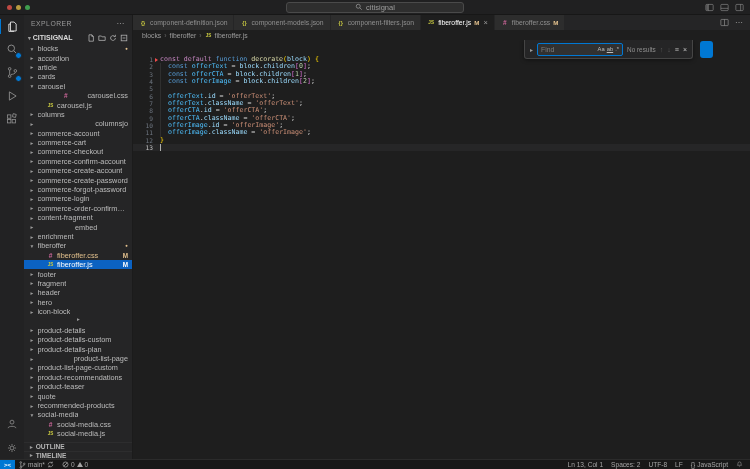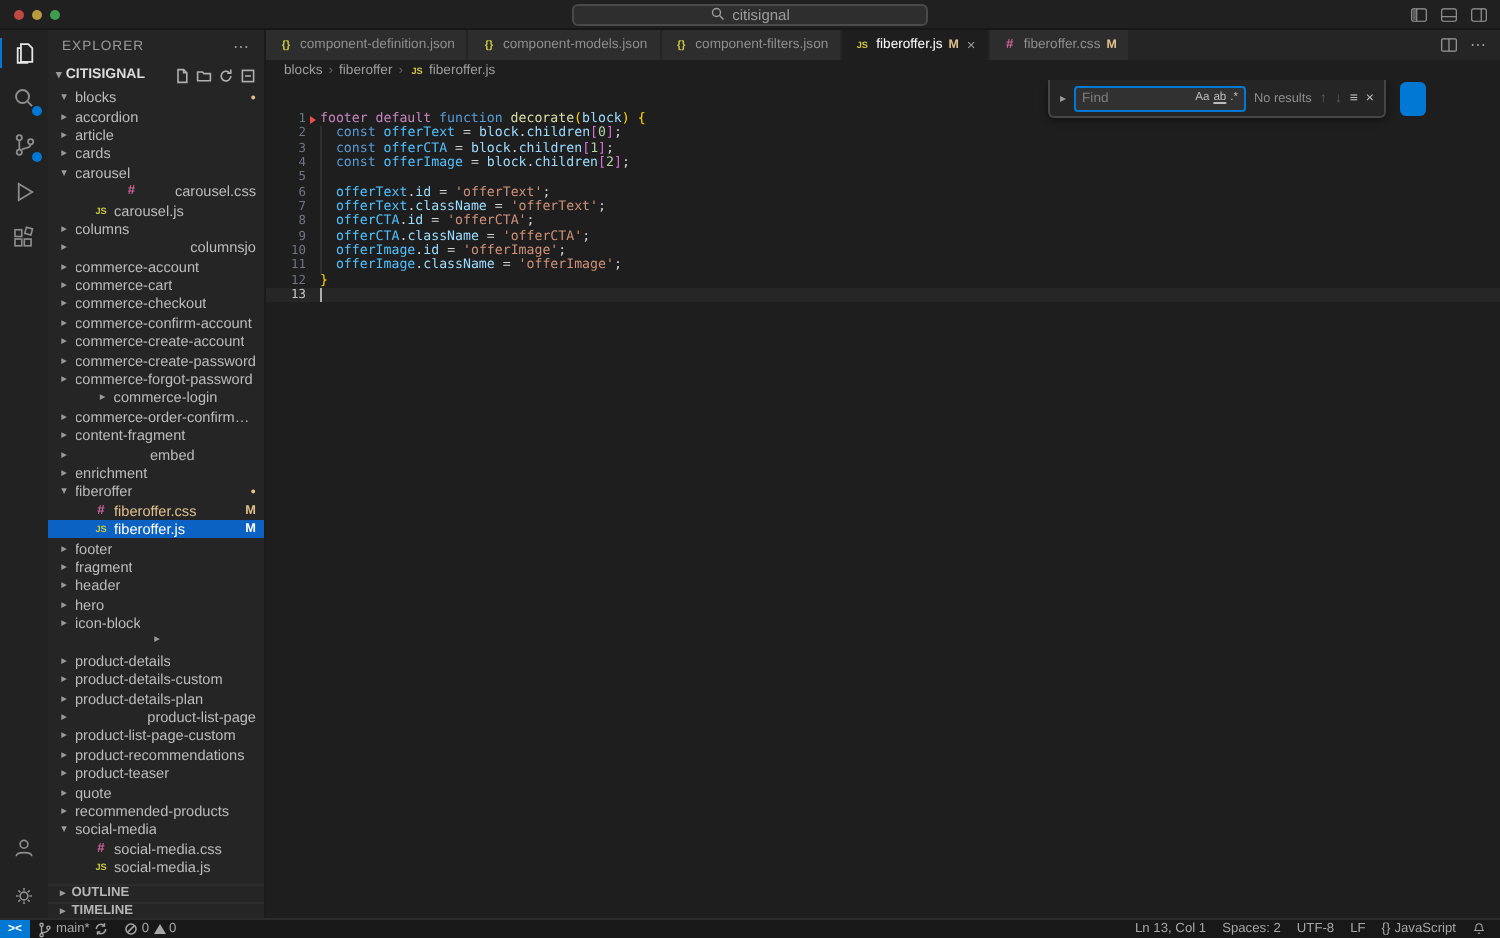--- a/index.html
+++ b/index.html
@@ -271,21 +271,21 @@
             <span class="lbl">commerce-create-account</span>
           </div>
           <div class="trow" style="padding-left: 5px;">
             <span class="tw">▸</span>
             <span class="lbl">commerce-create-password</span>
           </div>
           <div class="trow" style="padding-left: 5px;">
             <span class="tw">▸</span>
             <span class="lbl">commerce-forgot-password</span>
           </div>
-          <div class="trow" style="padding-left: 5px; justify-content: center;">
+          <div class="trow" style="padding-left: 5px;">
             <span class="tw">▸</span>
             <span class="lbl">commerce-login</span>
           </div>
           <div class="trow" style="padding-left: 5px;">
             <span class="tw">▸</span>
             <span class="lbl">commerce-order-confirmation</span>
           </div>
           <div class="trow" style="padding-left: 5px;">
             <span class="tw">▸</span>
             <span class="lbl">content-fragment</span>
@@ -447,21 +447,21 @@
           </span>
           <span class="csep">›</span>
           <span class="crumb">
             <span class="fic js">JS</span>
             <span>fiberoffer.js</span>
           </span>
         </div>
 
       <div class="editor">
         <div class="codewrap" id="codewrap">
-            <div class="line"><span class="num">1</span><span class="gitdel"></span><span class="code"><span class="tk-k2">footer default </span><span class="tk-k1">function </span><span class="tk-fn">decorate</span><span class="tk-b1">(</span><span class="tk-v">block</span><span class="tk-b1">)</span><span class="tk-t"> </span><span class="tk-b1">{</span></span></div>
+            <div class="line"><span class="num">1</span><span class="gitdel"></span><span class="code"><span class="tk-k2">const default </span><span class="tk-k1">function </span><span class="tk-fn">decorate</span><span class="tk-b1">(</span><span class="tk-v">block</span><span class="tk-b1">)</span><span class="tk-t"> </span><span class="tk-b1">{</span></span></div>
             <div class="line g"><span class="num">2</span><span class="code"><span class="tk-t">  </span><span class="tk-k1">const </span><span class="tk-cv">offerText</span><span class="tk-t"> = </span><span class="tk-v">block</span><span class="tk-t">.</span><span class="tk-v">children</span><span class="tk-b2">[</span><span class="tk-n">0</span><span class="tk-b2">]</span><span class="tk-t">;</span></span></div>
             <div class="line g"><span class="num">3</span><span class="code"><span class="tk-t">  </span><span class="tk-k1">const </span><span class="tk-cv">offerCTA</span><span class="tk-t"> = </span><span class="tk-v">block</span><span class="tk-t">.</span><span class="tk-v">children</span><span class="tk-b2">[</span><span class="tk-n">1</span><span class="tk-b2">]</span><span class="tk-t">;</span></span></div>
             <div class="line g"><span class="num">4</span><span class="code"><span class="tk-t">  </span><span class="tk-k1">const </span><span class="tk-cv">offerImage</span><span class="tk-t"> = </span><span class="tk-v">block</span><span class="tk-t">.</span><span class="tk-v">children</span><span class="tk-b2">[</span><span class="tk-n">2</span><span class="tk-b2">]</span><span class="tk-t">;</span></span></div>
             <div class="line g"><span class="num">5</span><span class="code"></span></div>
             <div class="line g"><span class="num">6</span><span class="code"><span class="tk-t">  </span><span class="tk-cv">offerText</span><span class="tk-t">.</span><span class="tk-v">id</span><span class="tk-t"> = </span><span class="tk-s">'offerText'</span><span class="tk-t">;</span></span></div>
             <div class="line g"><span class="num">7</span><span class="code"><span class="tk-t">  </span><span class="tk-cv">offerText</span><span class="tk-t">.</span><span class="tk-v">className</span><span class="tk-t"> = </span><span class="tk-s">'offerText'</span><span class="tk-t">;</span></span></div>
             <div class="line g"><span class="num">8</span><span class="code"><span class="tk-t">  </span><span class="tk-cv">offerCTA</span><span class="tk-t">.</span><span class="tk-v">id</span><span class="tk-t"> = </span><span class="tk-s">'offerCTA'</span><span class="tk-t">;</span></span></div>
             <div class="line g"><span class="num">9</span><span class="code"><span class="tk-t">  </span><span class="tk-cv">offerCTA</span><span class="tk-t">.</span><span class="tk-v">className</span><span class="tk-t"> = </span><span class="tk-s">'offerCTA'</span><span class="tk-t">;</span></span></div>
             <div class="line g"><span class="num">10</span><span class="code"><span class="tk-t">  </span><span class="tk-cv">offerImage</span><span class="tk-t">.</span><span class="tk-v">id</span><span class="tk-t"> = </span><span class="tk-s">'offerImage'</span><span class="tk-t">;</span></span></div>
             <div class="line g"><span class="num">11</span><span class="code"><span class="tk-t">  </span><span class="tk-cv">offerImage</span><span class="tk-t">.</span><span class="tk-v">className</span><span class="tk-t"> = </span><span class="tk-s">'offerImage'</span><span class="tk-t">;</span></span></div>

